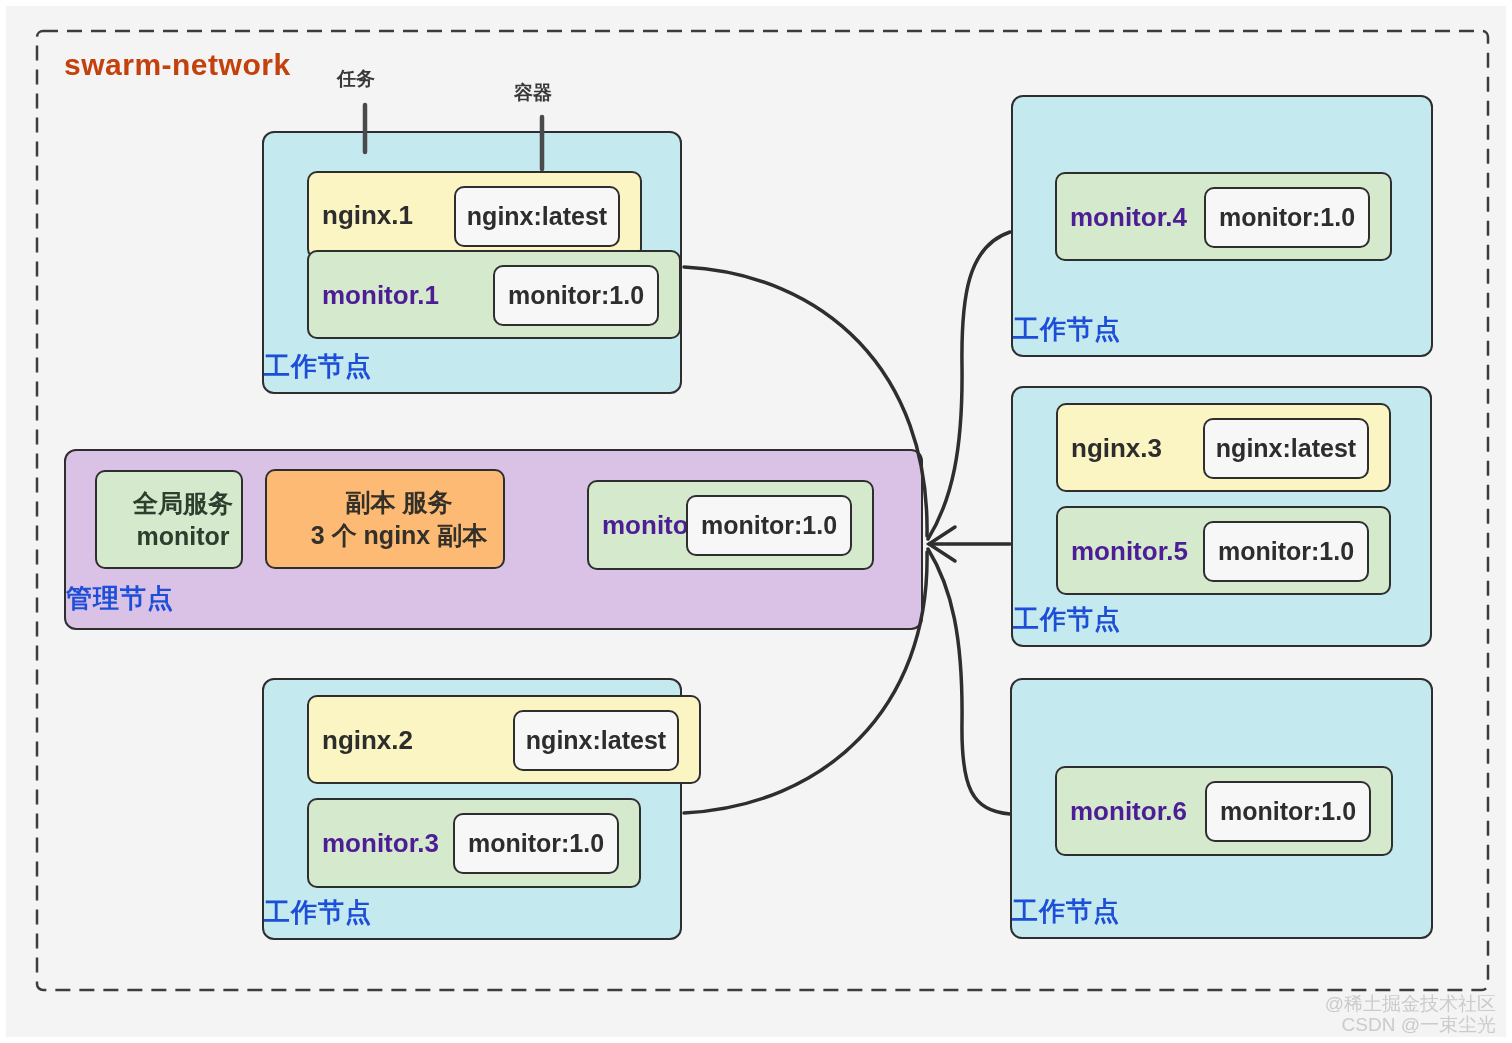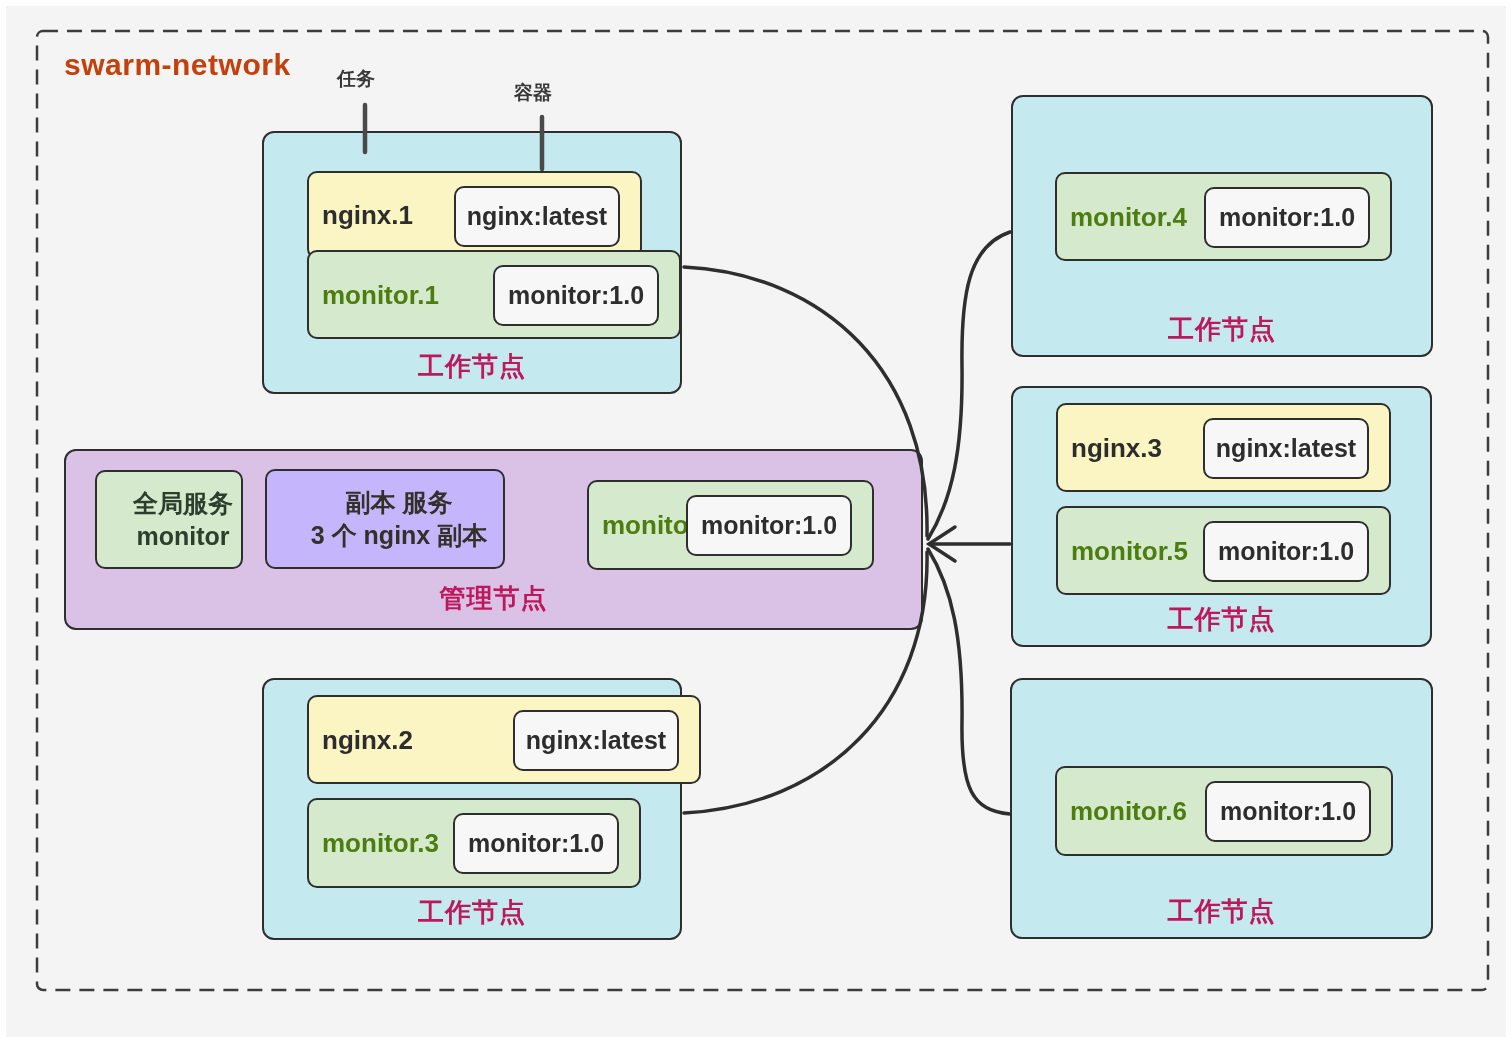--- a/index.html
+++ b/index.html
@@ -45,41 +45,41 @@
   .n-tr .r1 { left:42px; top:75px;  width:337px; height:89px; }
   .n-mr .r1 { left:43px; top:15px;  width:335px; height:89px; }
   .n-mr .r2 { left:43px; top:118px; width:335px; height:89px; }
   .n-br .r1 { left:43px; top:86px;  width:338px; height:90px; }
   .n-m  .rm { left:482px; top:29px; width:287px; height:90px;margin-left:39px; }
 
   .tname {
     position:absolute; left:13px; top:50%; transform:translateY(-50%);
     font-size:26px; font-weight:600; color:#2d2d2d; white-space:nowrap;
   }
-  .task.monitor .tname { color:#4d7c0f; }
+  .task.monitor .tname { color:#4c1d95; }
 
   .pill {
     position:absolute; right:20px; top:13px; width:166px; height:61px; box-sizing:border-box;
     background:#f7f7f7; border:2.5px solid #2e2e2e; border-radius:10px;
     display:flex; align-items:center; justify-content:center;
   }
   .ptext { font-size:25px; font-weight:600; color:#2d2d2d; white-space:nowrap; }
 
   
   .info {
     position:absolute; border:2.5px solid #2e2e2e; border-radius:10px; box-sizing:border-box;
     display:flex; flex-direction:column; align-items:center; justify-content:center;
     font-size:25px; font-weight:600; line-height:1.32; text-align:center;padding-left:28px;
   }
   .n-m .info-g { left:29px;  top:19px; width:148px; height:99px;  background:#d5e9cc; color:#2c3f2e; }
-  .n-m .info-y { left:199px; top:18px; width:240px; height:100px; background:#c4b5fd; color:#33302a; }
+  .n-m .info-y { left:199px; top:18px; width:240px; height:100px; background:#fdba74; color:#33302a; }
 
   .nlabel {
-    position:absolute; left:0; right:0; bottom:8px; text-align:center;
-    font-size:26px; font-weight:600; color:#be185d; letter-spacing:1px;
+    position:absolute; left:0; right:0; bottom:8px; text-align:left;
+    font-size:26px; font-weight:600; color:#1d4ed8; letter-spacing:1px;
   }
   .n-m .nlabel { bottom:12px; }
 
   
   .wires { position:absolute; left:0; top:0; width:1512px; height:1043px; pointer-events:none; }
   .wire { fill:none; stroke:#2e2e2e; stroke-width:3.5; stroke-linecap:round; }
   .ann-line { fill:none; stroke:#4a4a4a; stroke-width:4.5; stroke-linecap:round; }
   .frame-rect { fill:none; stroke:#3c3c3c; stroke-width:2.5; stroke-dasharray:15 9; }
 
   .watermark {
@@ -188,14 +188,18 @@
     <path class="ann-line" d="M 359 99 L 359 146"></path>
     <path class="ann-line" d="M 536 111 L 536 163"></path>
     <path class="wire" d="M 678 261 C 818 268 924 365 921 530"></path>
     <path class="wire" d="M 678 807 C 818 800 924 703 921 546"></path>
     <path class="wire" d="M 923 538 L 1004 538"></path>
     <path class="wire" d="M 922 533 C 946 494 957 444 956 360 C 955 290 962 240 1004 226"></path>
     <path class="wire" d="M 922 543 C 946 582 957 632 956 716 C 955 782 966 805 1004 808"></path>
     <path class="wire" d="M 949 521 L 923 538 L 949 555"></path>
   </svg>
 
+  <div class="watermark">
+    <div>@稀土掘金技术社区</div>
+    <div>CSDN @一束尘光</div>
+  </div>
 
 </div>
 
 </body></html>

